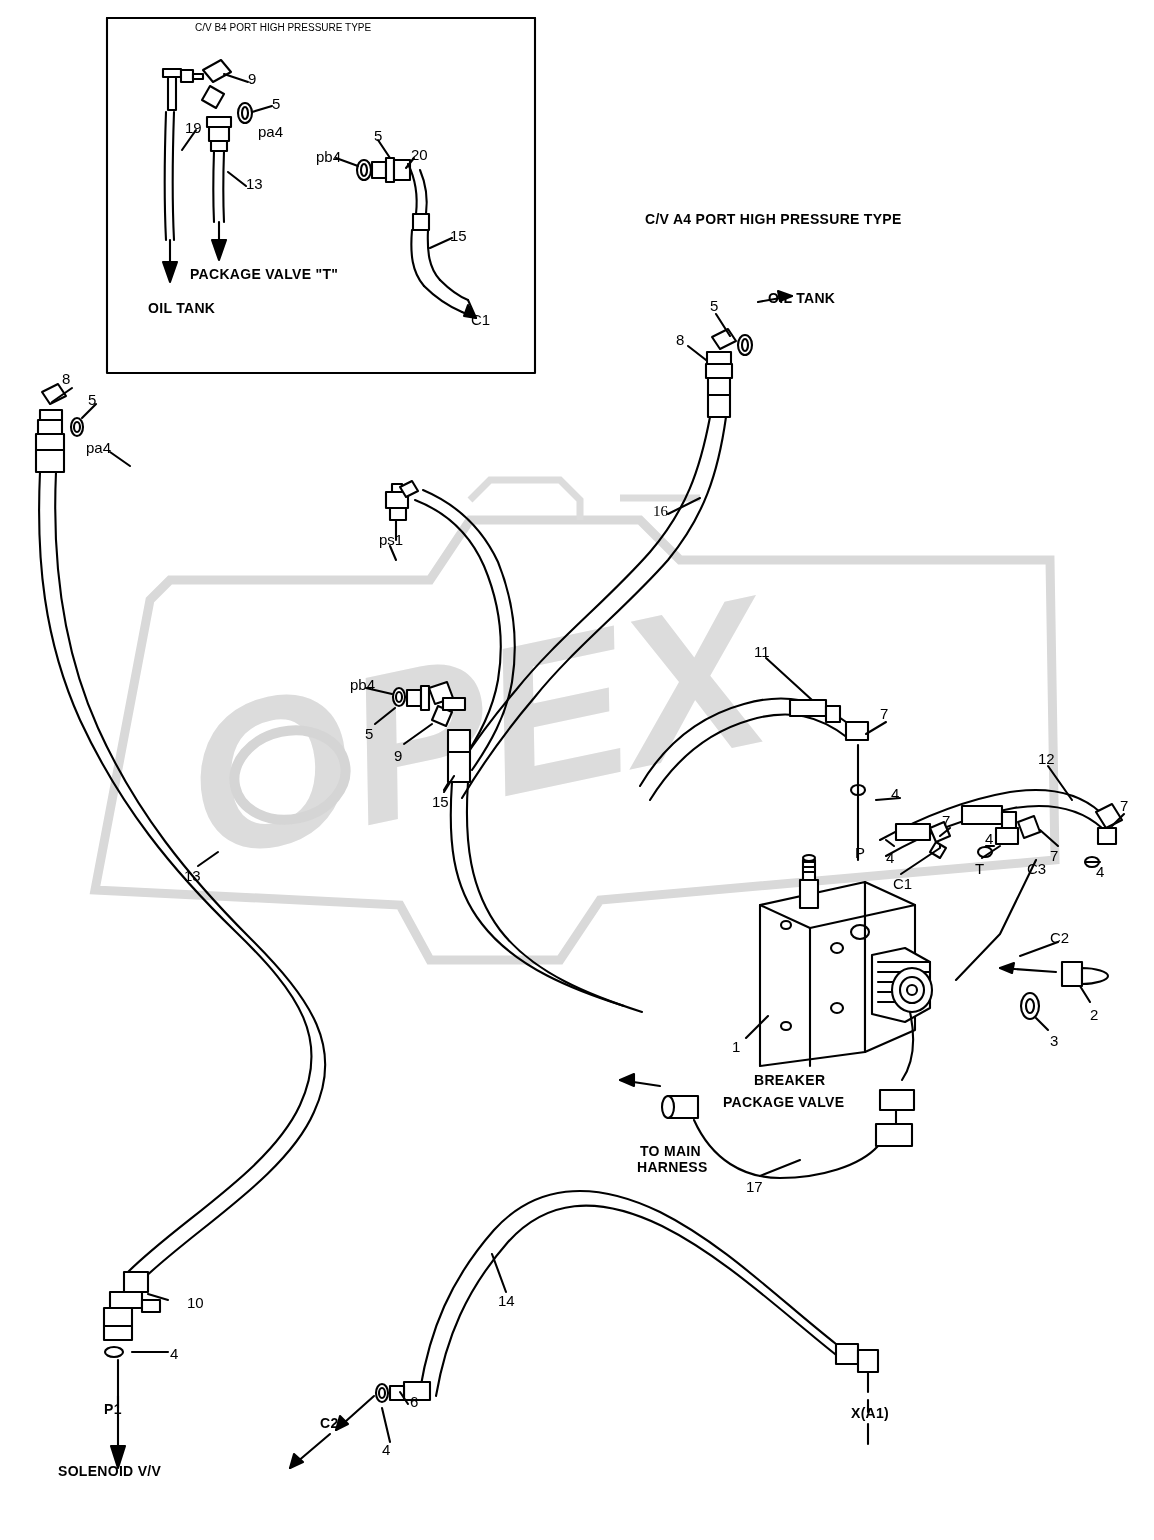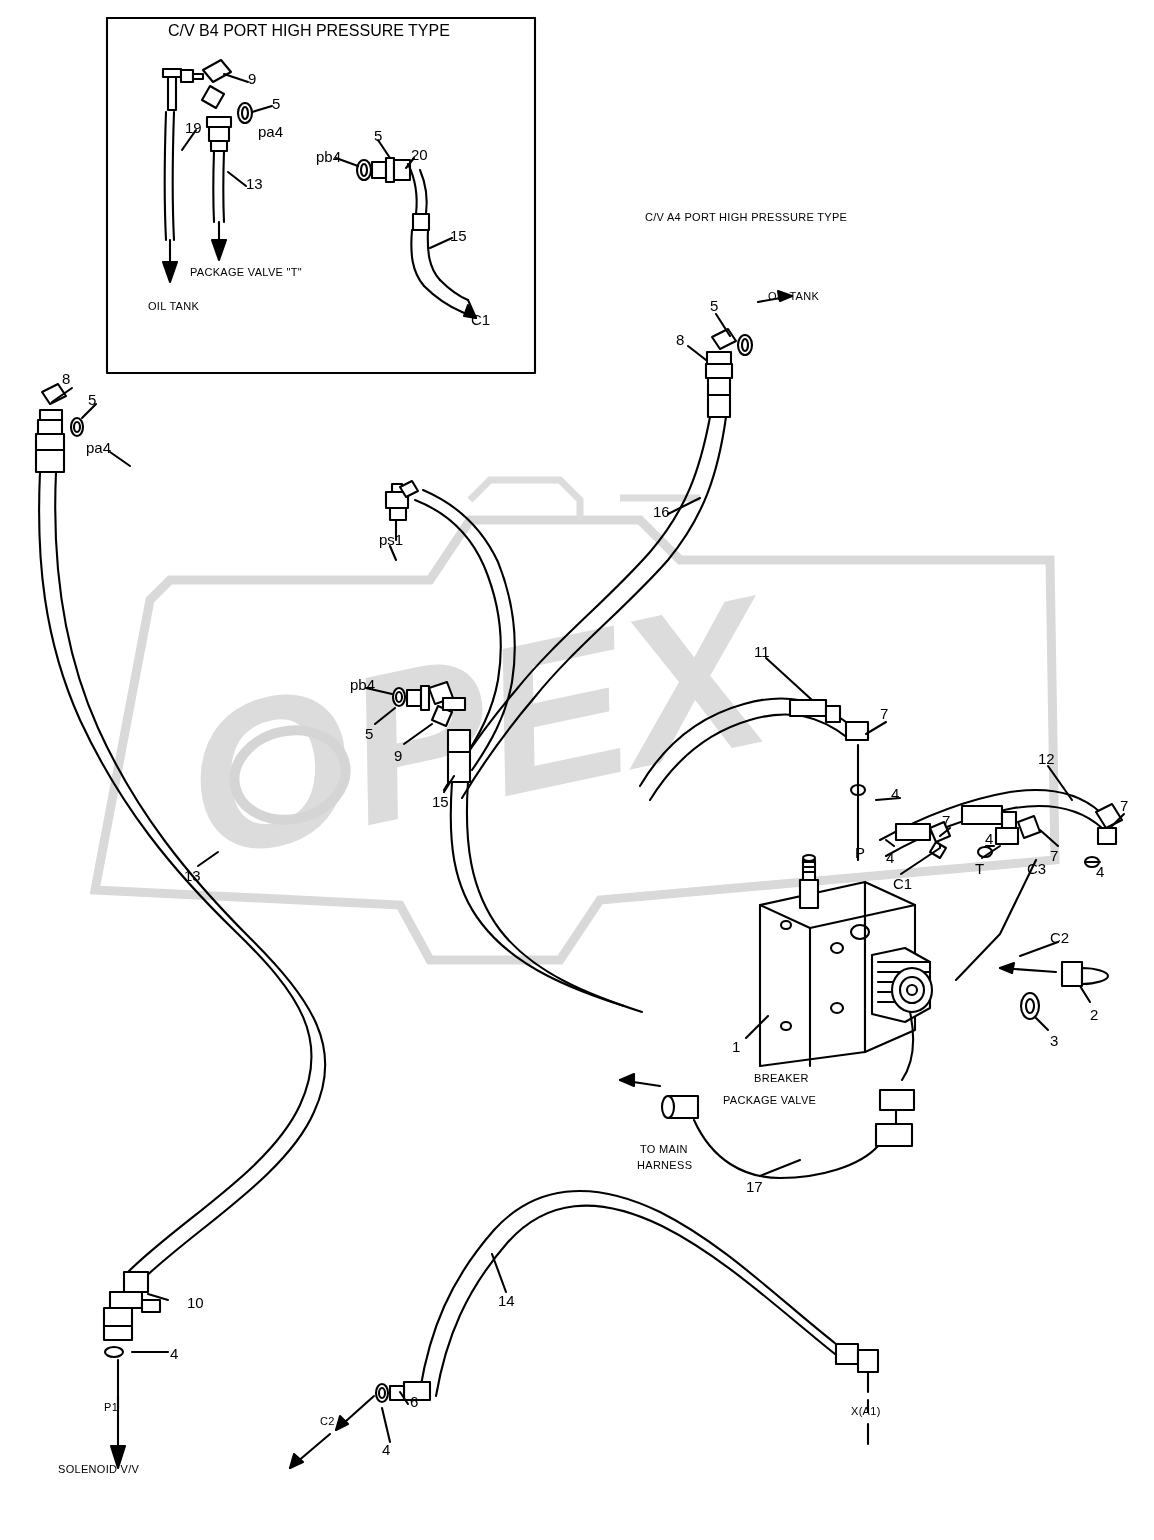--- a/index.html
+++ b/index.html
@@ -1,23 +1,23 @@
 <!DOCTYPE html>
 <html><head>
 <meta charset="utf-8">
 <style>
   html,body{margin:0;padding:0;background:#fff;}
   body{width:1154px;height:1540px;position:relative;overflow:hidden;
        font-family:"Liberation Sans",sans-serif;color:#000;}
   #stage{position:absolute;inset:0;}
   svg.layer{position:absolute;left:0;top:0;width:1154px;height:1540px;}
   .lbl{position:absolute;font-size:15px;line-height:1;white-space:nowrap;}
-  .lbl.bigtxt{font-size:11px;letter-spacing:.3px;}
+  .lbl.bigtxt{font-size:14px;letter-spacing:.3px;font-weight:bold;}
   .wm{position:absolute;left:0;top:0;width:1154px;height:1540px;pointer-events:none;}
-  .inset-title{position:absolute;font-size:16px;white-space:nowrap;}
+  .inset-title{position:absolute;font-size:10px;white-space:nowrap;margin-left:27px;}
 </style>
 </head>
 <body>
 
 <div id="stage">
 
   <svg class="wm" viewBox="0 0 1154 1540">
     <g fill="none" stroke="#d9d9d9" stroke-width="9">
       <path d="M150 600 L170 580 L430 580 L470 520 L640 520 L680 560 L1050 560
                L1055 860 L600 900 L560 960 L430 960 L400 905 L95 890 Z"></path>
@@ -288,21 +288,21 @@
   <div class="lbl bigtxt" style="left:640px;top:1138px;margin-top:6px;">TO MAIN</div>
   <div class="lbl bigtxt" style="left:637px;top:1160px;">HARNESS</div>
   <div class="lbl bigtxt" style="left:58px;top:1464px;">SOLENOID V/V</div>
 
   <div class="lbl" style="left:62px;top:371px;">8</div>
   <div class="lbl" style="left:88px;top:392px;">5</div>
   <div class="lbl" style="left:86px;top:440px;">pa4</div>
   <div class="lbl" style="left:676px;top:332px;">8</div>
   <div class="lbl" style="left:710px;top:298px;">5</div>
   <div class="lbl" style="left:379px;top:532px;">ps1</div>
-  <div class="lbl" style="left:653px;top:504px;">16</div>
+  <div class="lbl" style="left:653px;top:504px;font-family:Liberation Serif, serif;">16</div>
   <div class="lbl" style="left:754px;top:644px;text-align:right;">11</div>
   <div class="lbl" style="left:880px;top:706px;">7</div>
   <div class="lbl" style="left:1038px;top:751px;">12</div>
   <div class="lbl" style="left:1120px;top:798px;">7</div>
   <div class="lbl" style="left:1096px;top:864px;">4</div>
   <div class="lbl" style="left:1050px;top:848px;">7</div>
   <div class="lbl" style="left:985px;top:831px;">4</div>
   <div class="lbl" style="left:942px;top:813px;">7</div>
   <div class="lbl" style="left:886px;top:850px;">4</div>
   <div class="lbl" style="left:891px;top:786px;">4</div>

